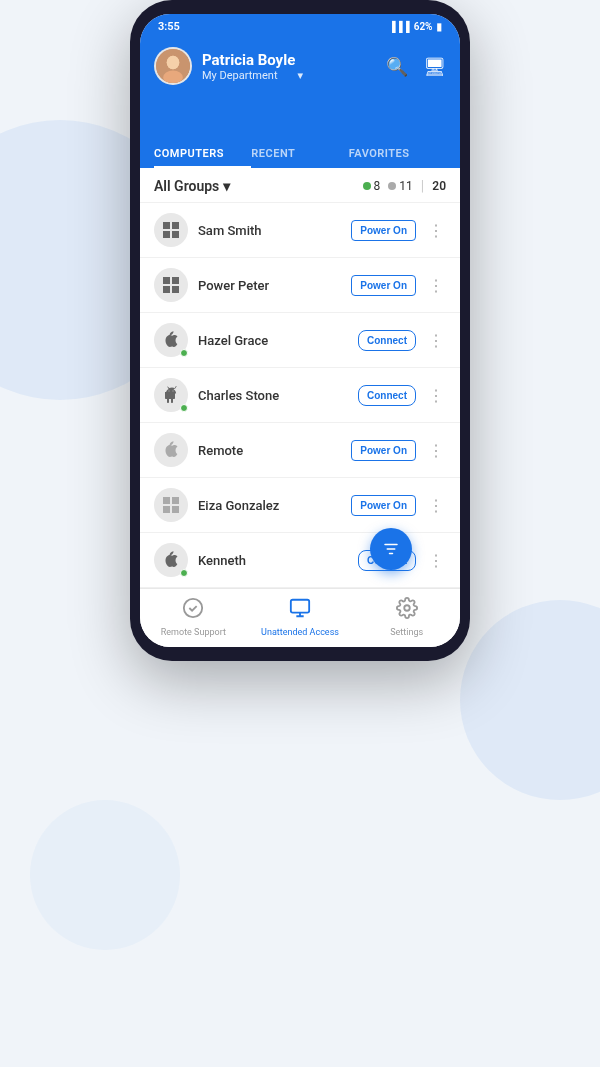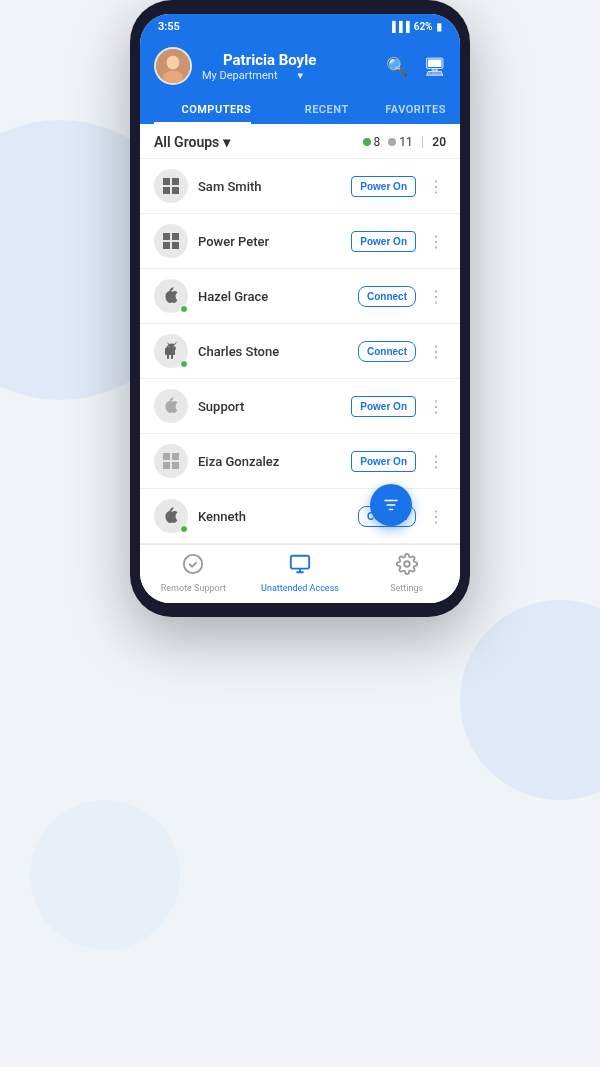--- a/index.html
+++ b/index.html
@@ -99,21 +99,20 @@
       display: flex;
       align-items: center;
       justify-content: center;
       font-size: 14px;
       color: #fff;
     }
     .user-name {
       font-size: 15px;
       font-weight: 700;
       color: #fff;
-      margin-left: 21px;
     }
     .user-dept {
       font-size: 11px;
       color: rgba(255,255,255,0.85);
       display: flex;
       align-items: center;
       gap: 20px;
     }
     .header-icons {
       display: flex;
@@ -126,29 +125,30 @@
       cursor: pointer;
     }
 
     
     .app-tabs {
       display: flex;
       background: #1a73e8;
     }
     .tab {
       flex: 1;
-      text-align: right;
+      text-align: left;
       padding: 8px 0 6px;
       font-size: 11px;
       font-weight: 600;
       color: rgba(255,255,255,0.7);
       letter-spacing: 0.5px;
       cursor: pointer;
       border-bottom: 2px solid transparent;
       text-transform: uppercase;
+      margin-top: 44px;
     }
     .tab.active {
       color: #fff;
       border-bottom: 2px solid #fff;
     }
 
     
     .content {
       background: #fff;
       flex: 1;
@@ -490,21 +490,21 @@
                 <button class="btn-connect">Connect</button>
                 <span class="more-icon">⋮</span>
               </div>
 
               <div class="computer-item">
                 <div class="computer-icon">
                   <svg width="16" height="18" viewBox="0 0 16 18">
                       <path d="M12.5 9.2c0-2.4 2-3.6 2-3.6s-1.1-1.6-2.8-1.6c-1.2 0-1.7.7-2.5.7-.8 0-1.5-.7-2.5-.7C4.8 4 2.5 6.2 2.5 9.6c0 3.4 2.4 6.4 4.3 6.4.8 0 1.5-.6 2.2-.6.7 0 1.3.6 2.1.6 1.9 0 3.2-3 3.2-3s-1.8-.9-1.8-3.8zM9.5 3c.6-.7 1.1-1.7 1-2.7-1 .1-2.2.7-2.9 1.5-.6.7-1.1 1.6-1 2.6 1 .1 2-.6 2.9-1.4z" fill="#aaa"></path>
                     </svg>
                 </div>
-                <span class="computer-name">Support</span>
+                <span class="computer-name">Remote</span>
                 <button class="btn-power">Power On</button>
                 <span class="more-icon">⋮</span>
               </div>
 
               <div class="computer-item">
                 <div class="computer-icon">
                   <svg width="18" height="18" viewBox="0 0 18 18">
                       <rect x="1" y="1" width="7" height="7" fill="#aaa"></rect>
                       <rect x="10" y="1" width="7" height="7" fill="#aaa"></rect>
                       <rect x="1" y="10" width="7" height="7" fill="#aaa"></rect>

